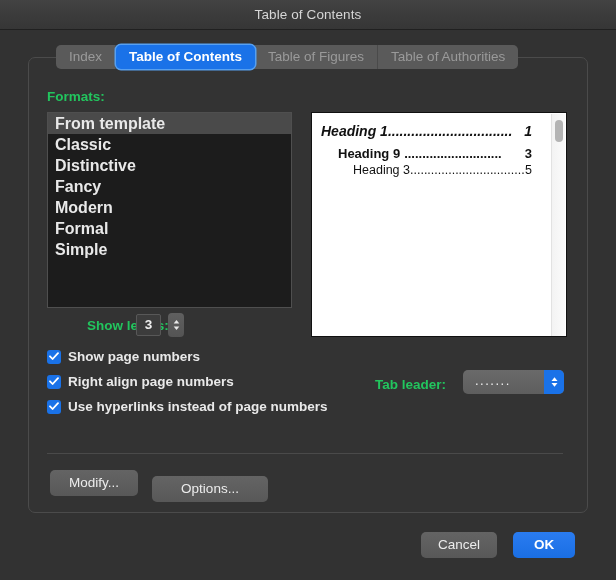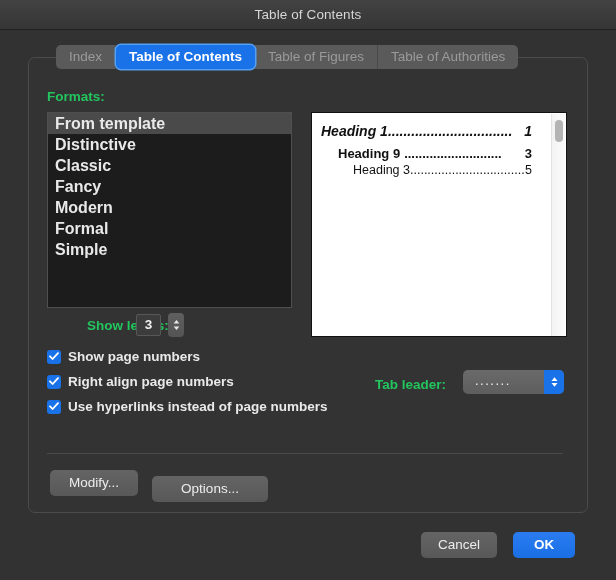--- a/index.html
+++ b/index.html
@@ -354,22 +354,22 @@
     <div class="tab">Table of Figures</div>
     <div class="tab">Table of Authorities</div>
   </div>
 
   <div class="panel"></div>
 
   <div class="label" id="formats-label">Formats:</div>
 
   <div class="listbox">
     <div class="list-item selected">From template</div>
+    <div class="list-item">Classic</div>
     <div class="list-item">Distinctive</div>
-    <div class="list-item">Classic</div>
     <div class="list-item">Fancy</div>
     <div class="list-item">Modern</div>
     <div class="list-item">Formal</div>
     <div class="list-item">Simple</div>
   </div>
 
   <div class="label" id="showlevels-label">Show levels:</div>
   <div class="num-field">3</div>
   <div class="stepper">
     <span>

